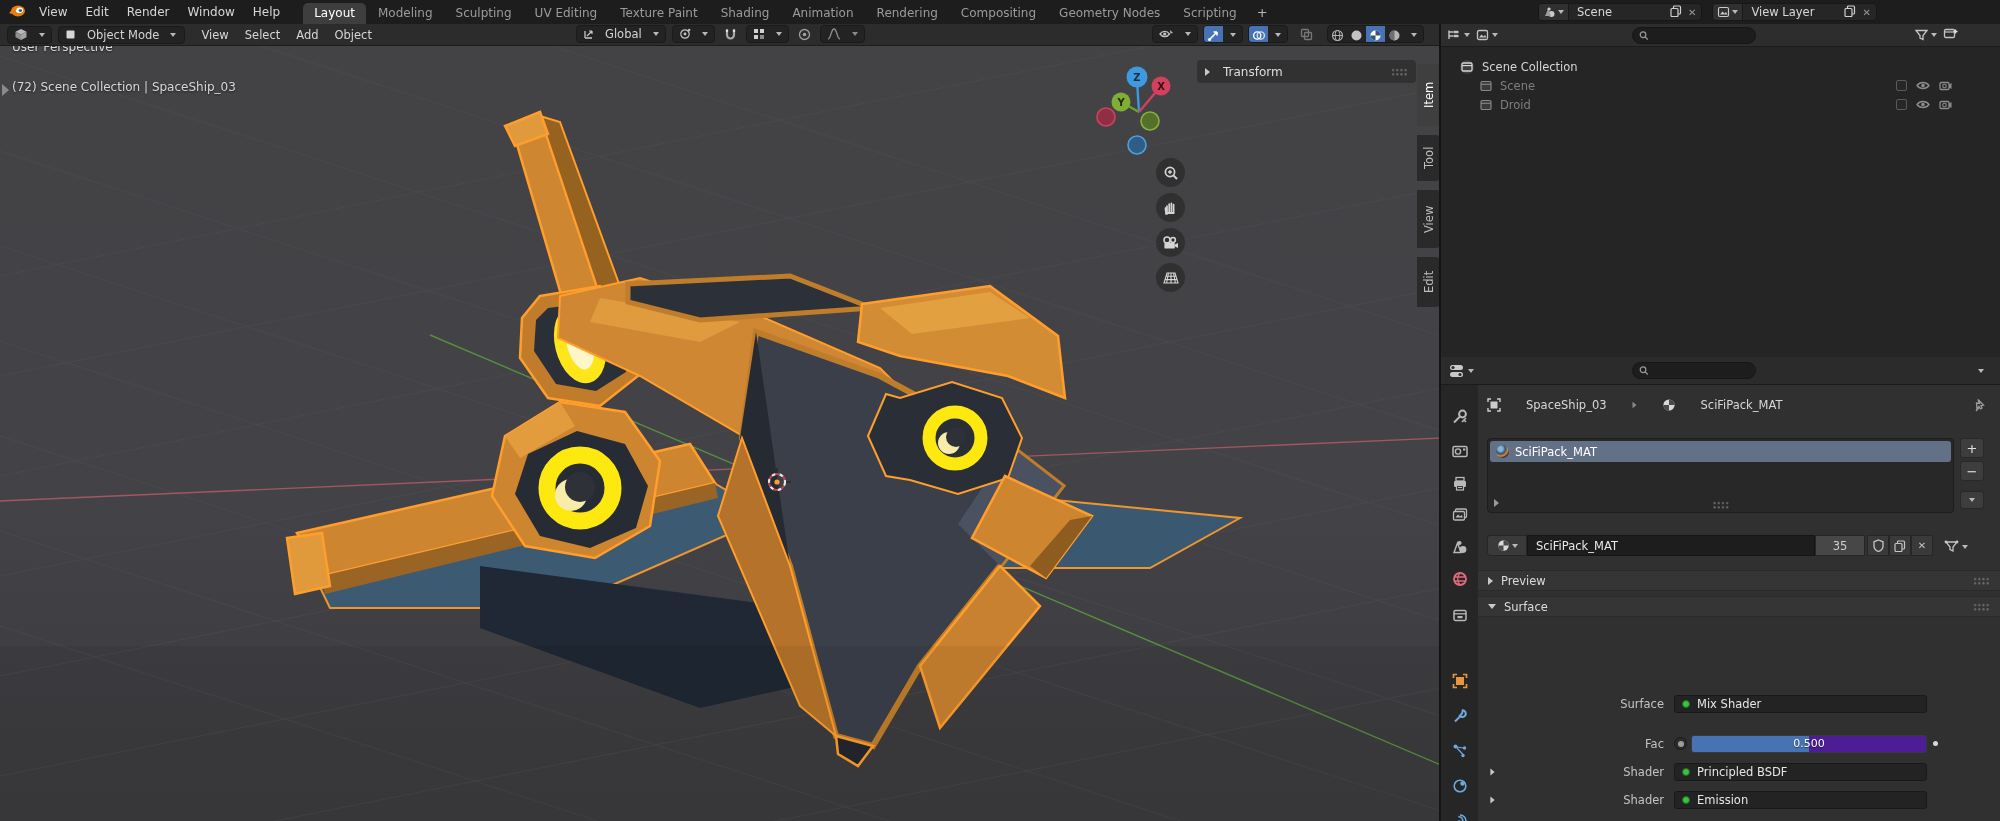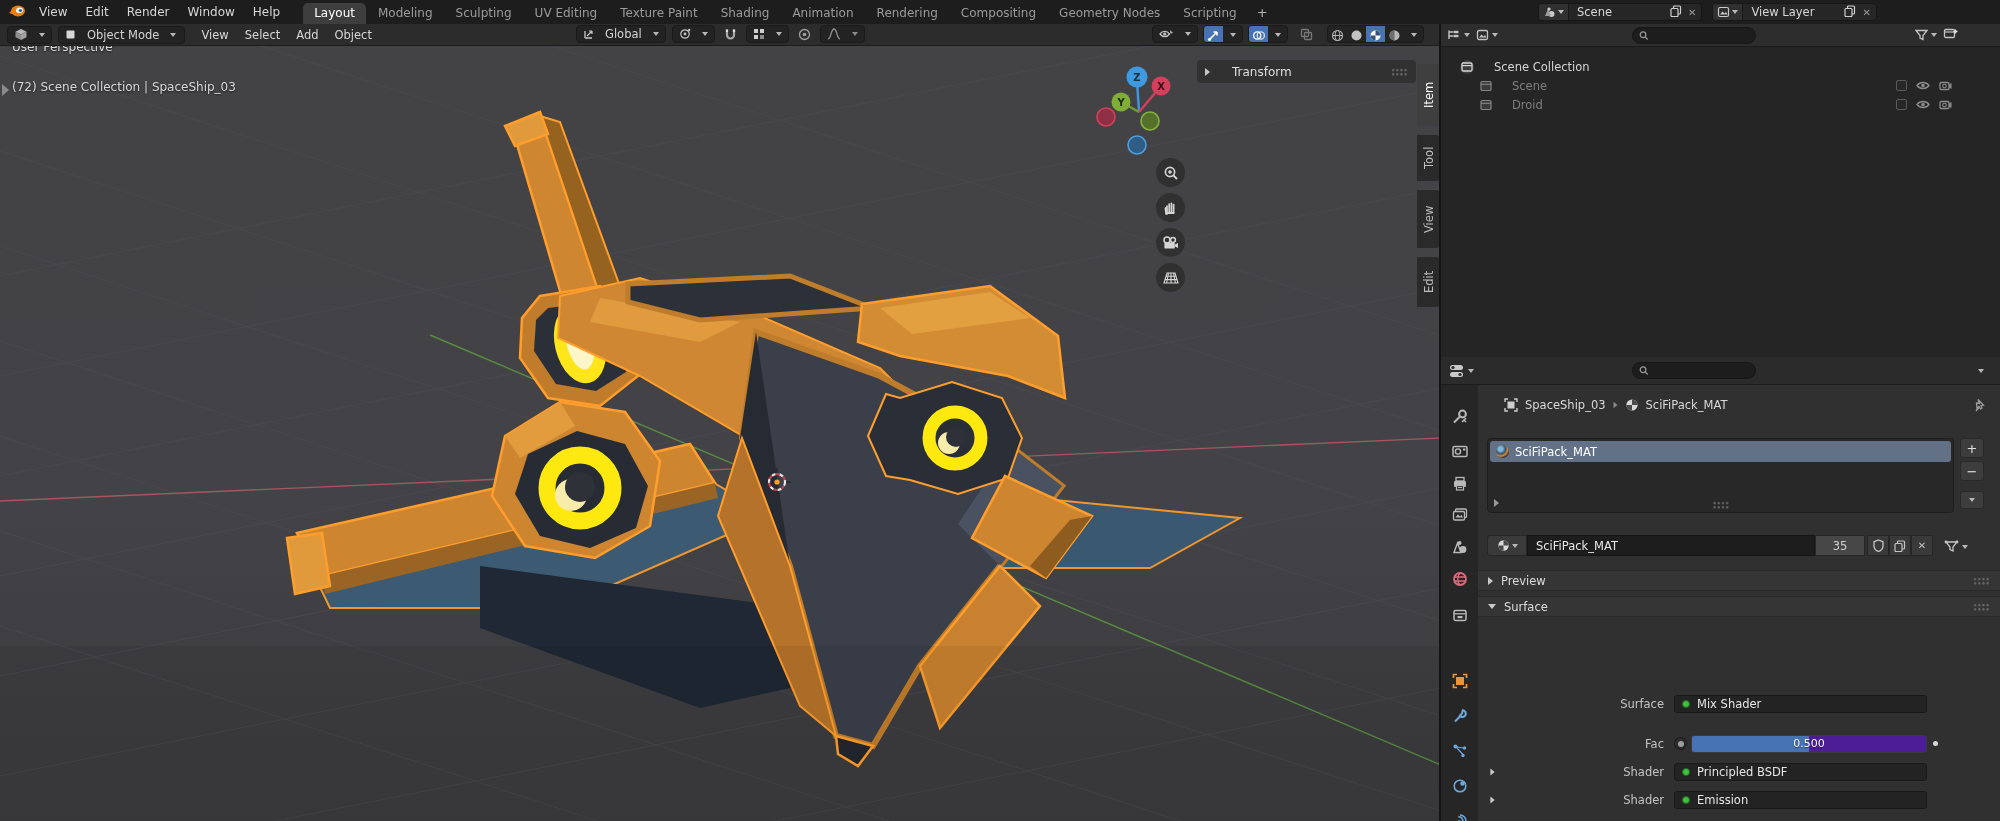--- a/index.html
+++ b/index.html
@@ -34,55 +34,55 @@
   .hdr-menu { padding:0 8px; color:#d6d6d6; }
   .icon-btn { width:19px; height:18px; display:flex; align-items:center; justify-content:center; border-radius:3px; }
   .icon-btn.on { background:#4772b3; }
   .seg-group { display:flex; background:#232323; border:1px solid #1a1a1a; border-radius:4px; overflow:hidden; height:18px; }
   .seg-group .icon-btn { border-radius:0; }
 
   #vp-scene { position:absolute; left:0; top:22px; width:1441px; height:775px; }
   .vp-overlay-text { position:absolute; left:12px; color:#d8d8d8; font-size:12px; text-shadow:0 1px 2px rgba(0,0,0,.55); z-index:4; }
 
   
-  #transform-panel { position:absolute; left:1197px; top:36px; width:219px; height:23px; background:rgba(48,48,48,.95); border-radius:4px; display:flex; align-items:center; padding:0 8px; gap:22px; color:#dedede; font-size:12px; z-index:6; }
+  #transform-panel { position:absolute; left:1197px; top:36px; width:219px; height:23px; background:rgba(48,48,48,.95); border-radius:4px; display:flex; align-items:center; padding:0 8px; gap:13px; color:#dedede; font-size:12px; z-index:6; }
   #transform-panel .grip { margin-left:auto; }
   .side-tabs { position:absolute; left:1417px; top:40px; z-index:6; }
   .side-tab { width:24px; display:flex; align-items:center; justify-content:center; background:#2a2a2a; color:#bdbdbd; font-size:11.5px; border-radius:5px 0 0 5px; margin-bottom:9px; padding:10px 0; writing-mode:vertical-rl; transform:rotate(180deg); }
   .side-tab.active { background:#3f3f3f; color:#ffffff; }
 
   
   .nav-btn { position:absolute; width:29px; height:29px; border-radius:50%; background:rgba(41,41,41,.75); display:flex; align-items:center; justify-content:center; z-index:6; }
 
   #tpanel-arrow { position:absolute; left:2px; top:60px; z-index:6; width:0;height:0; border-top:6px solid transparent; border-bottom:6px solid transparent; border-left:7px solid #9c9c9c; opacity:.8; }
 
   
   #outliner { left:1441px; top:24px; width:559px; height:333px; background:#252525; font-size:11.5px; color:#c7c7c7; }
   #outliner-header { height:23px; background:#2d2d2d; border-bottom:1px solid #1b1b1b; display:flex; align-items:center; padding:0 6px; gap:6px; }
   .search-box { height:17px; background:#1d1d1d; border:1px solid #161616; border-radius:9px; display:flex; align-items:center; padding:0 6px; gap:4px; }
   .search-box input { background:transparent; border:none; outline:none; color:#ddd; font-size:11px; width:100%; }
   .ol-row { position:absolute; left:0; width:559px; height:19px; display:flex; align-items:center; padding-left:18px; gap:5px; }
   .ol-row.sel { background:#3d4043; }
-  .ol-row .lbl { margin-left:14px; }
+  .ol-row .lbl { margin-left:2px; }
   .ol-row .rt { position:absolute; right:48px; display:flex; gap:9px; align-items:center; }
   .dimtxt { color:#7f7f7f; }
   .cb { width:11px; height:11px; border:1px solid #5a5a5a; border-radius:2px; background:#272727; position:relative; }
   .cb.checked { background:#e7e7e7; border-color:#e7e7e7; }
   .cb.checked::after { content:"✓"; position:absolute; left:1px; top:-2px; font-size:10px; color:#222; font-weight:bold; }
   .badge { width:17px; height:15px; border-radius:3px; background:#a8692d; display:flex; align-items:center; justify-content:center; }
   .badge .t { width:0;height:0;border-left:4.5px solid transparent;border-right:4.5px solid transparent;border-top:7px solid #f0c48c; }
 
   
   #properties { left:1441px; top:357px; width:559px; height:464px; background:#303030; font-size:11.5px; color:#cfcfcf; overflow:hidden; }
   #props-header { height:28px; background:#2b2b2b; border-bottom:1px solid #1b1b1b; display:flex; align-items:center; padding:0 8px; gap:8px; }
   #props-tabs { position:absolute; left:0; top:28px; width:37px; height:436px; background:#262626; }
   .ptab { position:absolute; left:3px; width:31px; height:28px; display:flex; align-items:center; justify-content:center; border-radius:4px 0 0 4px; }
   #props-content { position:absolute; left:37px; top:28px; width:522px; height:436px; background:#303030; }
 
-  .crumb { position:absolute; left:26px; top:13px; display:flex; align-items:center; gap:7px; color:#d8d8d8; }
+  .crumb { position:absolute; left:9px; top:13px; display:flex; align-items:center; gap:25px; color:#d8d8d8; }
   .pin { position:absolute; right:14px; top:13px; }
 
   .slot-list { position:absolute; left:9px; top:53px; width:467px; height:75px; background:#282828; border:1px solid #1d1d1d; border-radius:4px; }
   .slot-row { position:absolute; left:2px; top:2px; width:461px; height:21px; background:#637187; border-radius:3px; display:flex; align-items:center; padding:0 6px; gap:6px; color:#fff; }
   .slot-foot-tri { position:absolute; left:6px; bottom:5px; }
   .slot-foot-grip { position:absolute; left:50%; bottom:3px; transform:translateX(-50%); }
   .sq-btn { position:absolute; left:482px; width:24px; height:20px; background:#3d3d3d; border:1px solid #292929; border-radius:3px; color:#e0e0e0; display:flex; align-items:center; justify-content:center; font-size:13px; }
   .db { position:absolute; top:57px; height:21px; display:flex; align-items:center; }
   .field-dark { background:#1d1d1d; border:1px solid #151515; color:#e8e8e8; }
   .chipbtn { background:#3a3a3a; border:1px solid #262626; color:#d0d0d0; display:flex; align-items:center; justify-content:center; }

